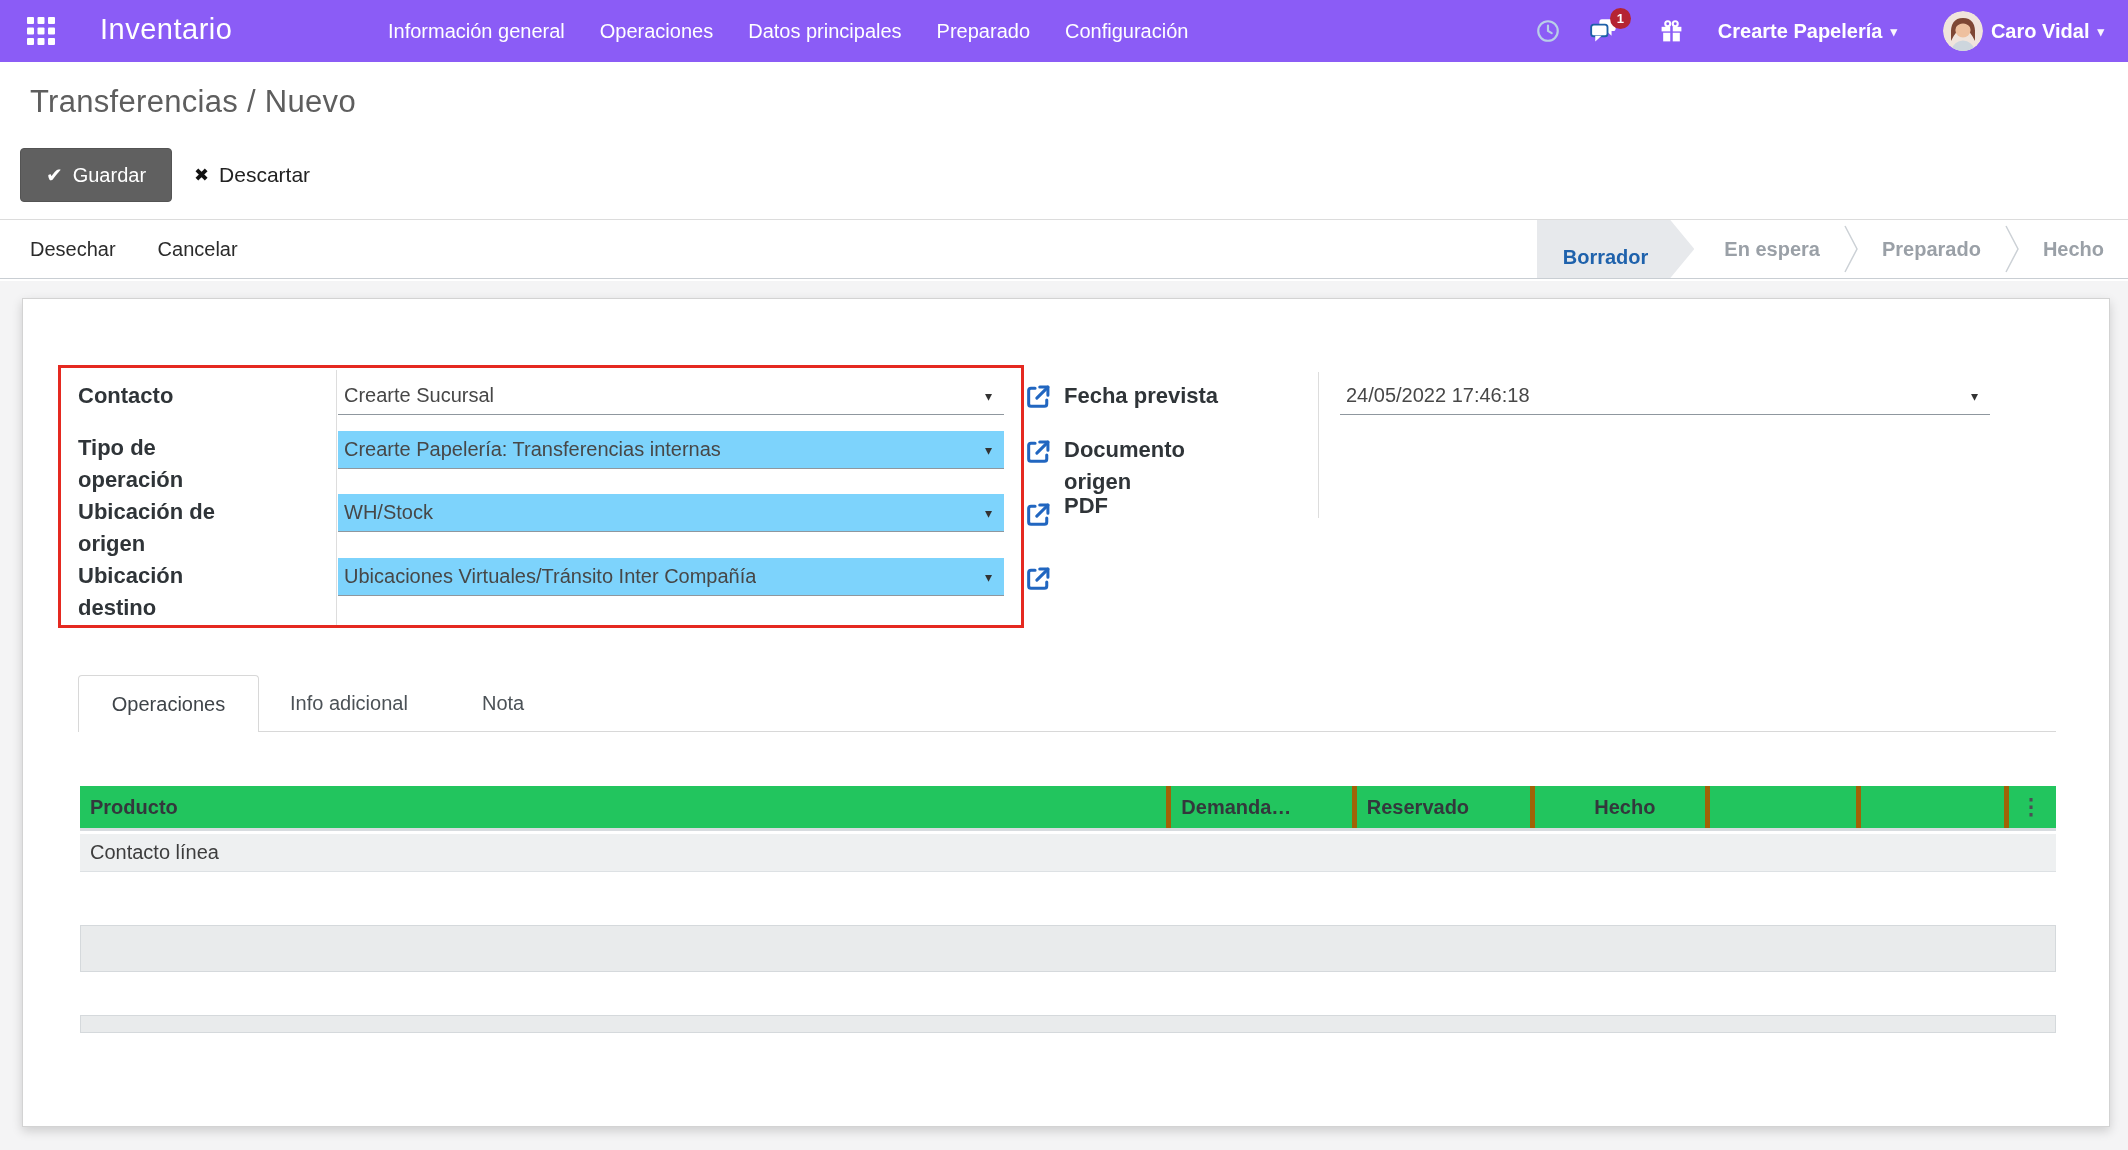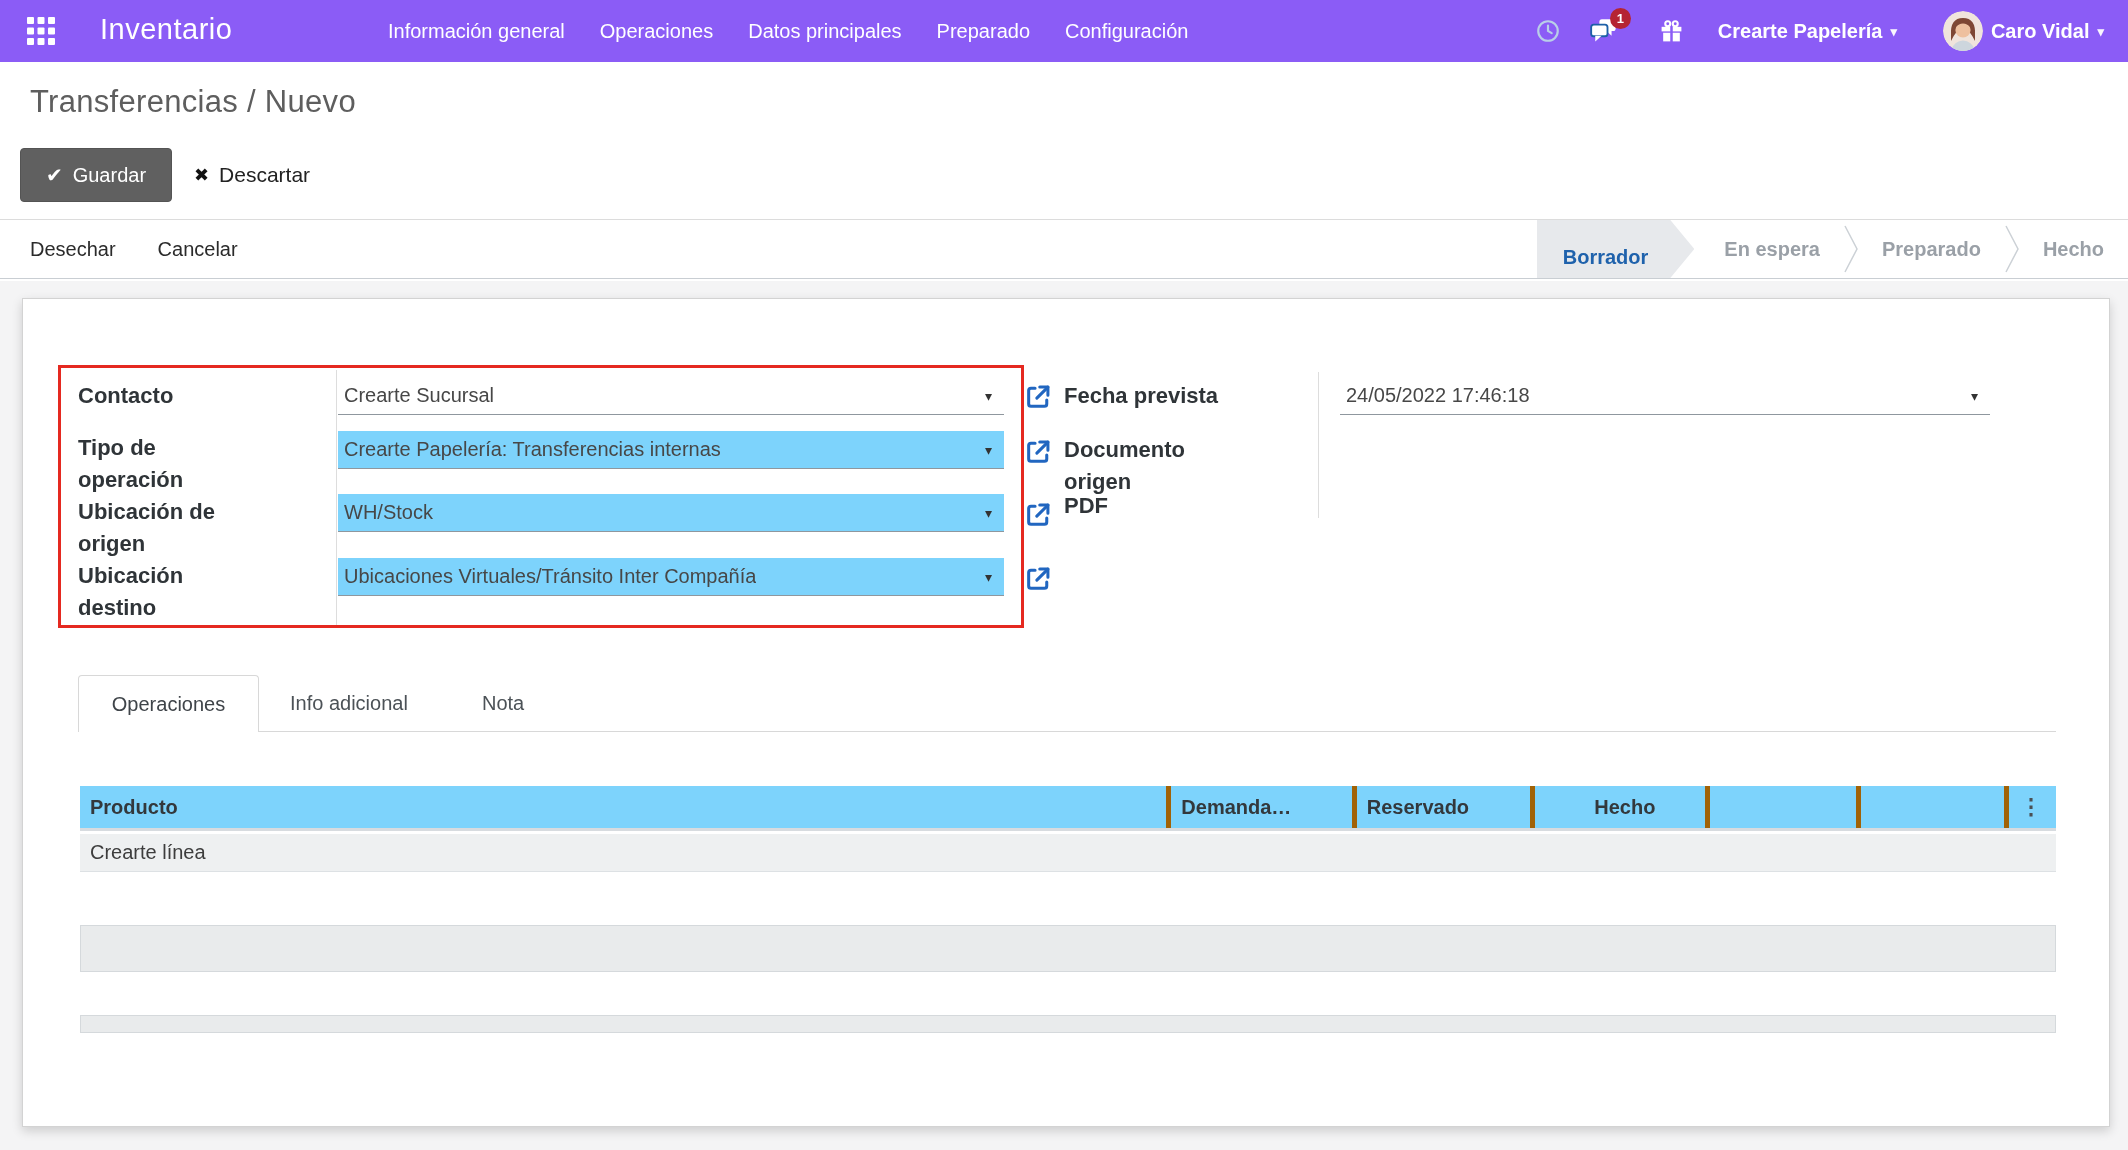--- a/index.html
+++ b/index.html
@@ -48,21 +48,21 @@
   .fvalue .caret { position:absolute; right:12px; top:50%; transform:translateY(-50%); font-size:14px; color:#333; }
   .ext-link { position:absolute; width:28px; height:28px; cursor:pointer; z-index:2; }
   .annotation { position:absolute; left:58px; top:365px; width:966px; height:263px; border:3px solid #e52920; z-index:6; pointer-events:none; }
 
   
   .tab-line { position:absolute; left:80px; top:731px; width:1976px; height:1px; background:#d8d8d8; z-index:2; }
   .tab.active { position:absolute; left:78px; top:675px; width:181px; height:57px; background:#fff; border:1px solid #d8d8d8; border-bottom:none; border-radius:4px 4px 0 0; display:flex; align-items:center; justify-content:center; font-size:20px; color:#3f4449; z-index:3; cursor:pointer; }
   .tab.plain { position:absolute; top:675px; height:56px; display:flex; align-items:center; font-size:20px; color:#4c5257; z-index:2; cursor:pointer; }
 
   
-  .o2m-header { position:absolute; left:80px; top:786px; width:1976px; height:45px; display:flex; background:#7dd3fc; border-bottom:3px solid #d7dbdf; z-index:2; }
+  .o2m-header { position:absolute; left:80px; top:786px; width:1976px; height:45px; display:flex; background:#22c55e; border-bottom:3px solid #d7dbdf; z-index:2; }
   .o2m-header .cell { height:100%; display:flex; align-items:center; font-size:20px; font-weight:700; color:#33383c; padding:0 10px; }
   .o2m-header .cell + .cell { border-left:5px solid #a16207;margin-left:40px; }
   .c-producto { width:1204px; }
   .c-demanda  { width:164px; }
   .c-reservado{ width:156px; }
   .c-hecho    { width:152px; justify-content:flex-end; }
   .c-empty1   { width:124px; }
   .c-empty2   { width:120px; }
   .c-kebab    { width:56px; justify-content:flex-end; padding-right:14px !important; cursor:pointer; }
   .kebab-glyph{ font-size:22px; font-weight:700; color:#4a4f54; line-height:1; }
@@ -267,18 +267,18 @@
     <div class="cell c-producto">Producto</div>
     <div class="cell c-demanda">Demanda…</div>
     <div class="cell c-reservado">Reservado</div>
     <div class="cell c-hecho">Hecho</div>
     <div class="cell c-empty1"></div>
     <div class="cell c-empty2"></div>
     <div class="cell c-kebab">
       <span class="kebab-glyph">⋮</span>
     </div>
   </div>
-  <div class="add-row">Crearte línea</div>
+  <div class="add-row">Contacto línea</div>
 
   <div class="band band1"></div>
   <div class="band band2"></div>
 
 </div>
 
 </body></html>

